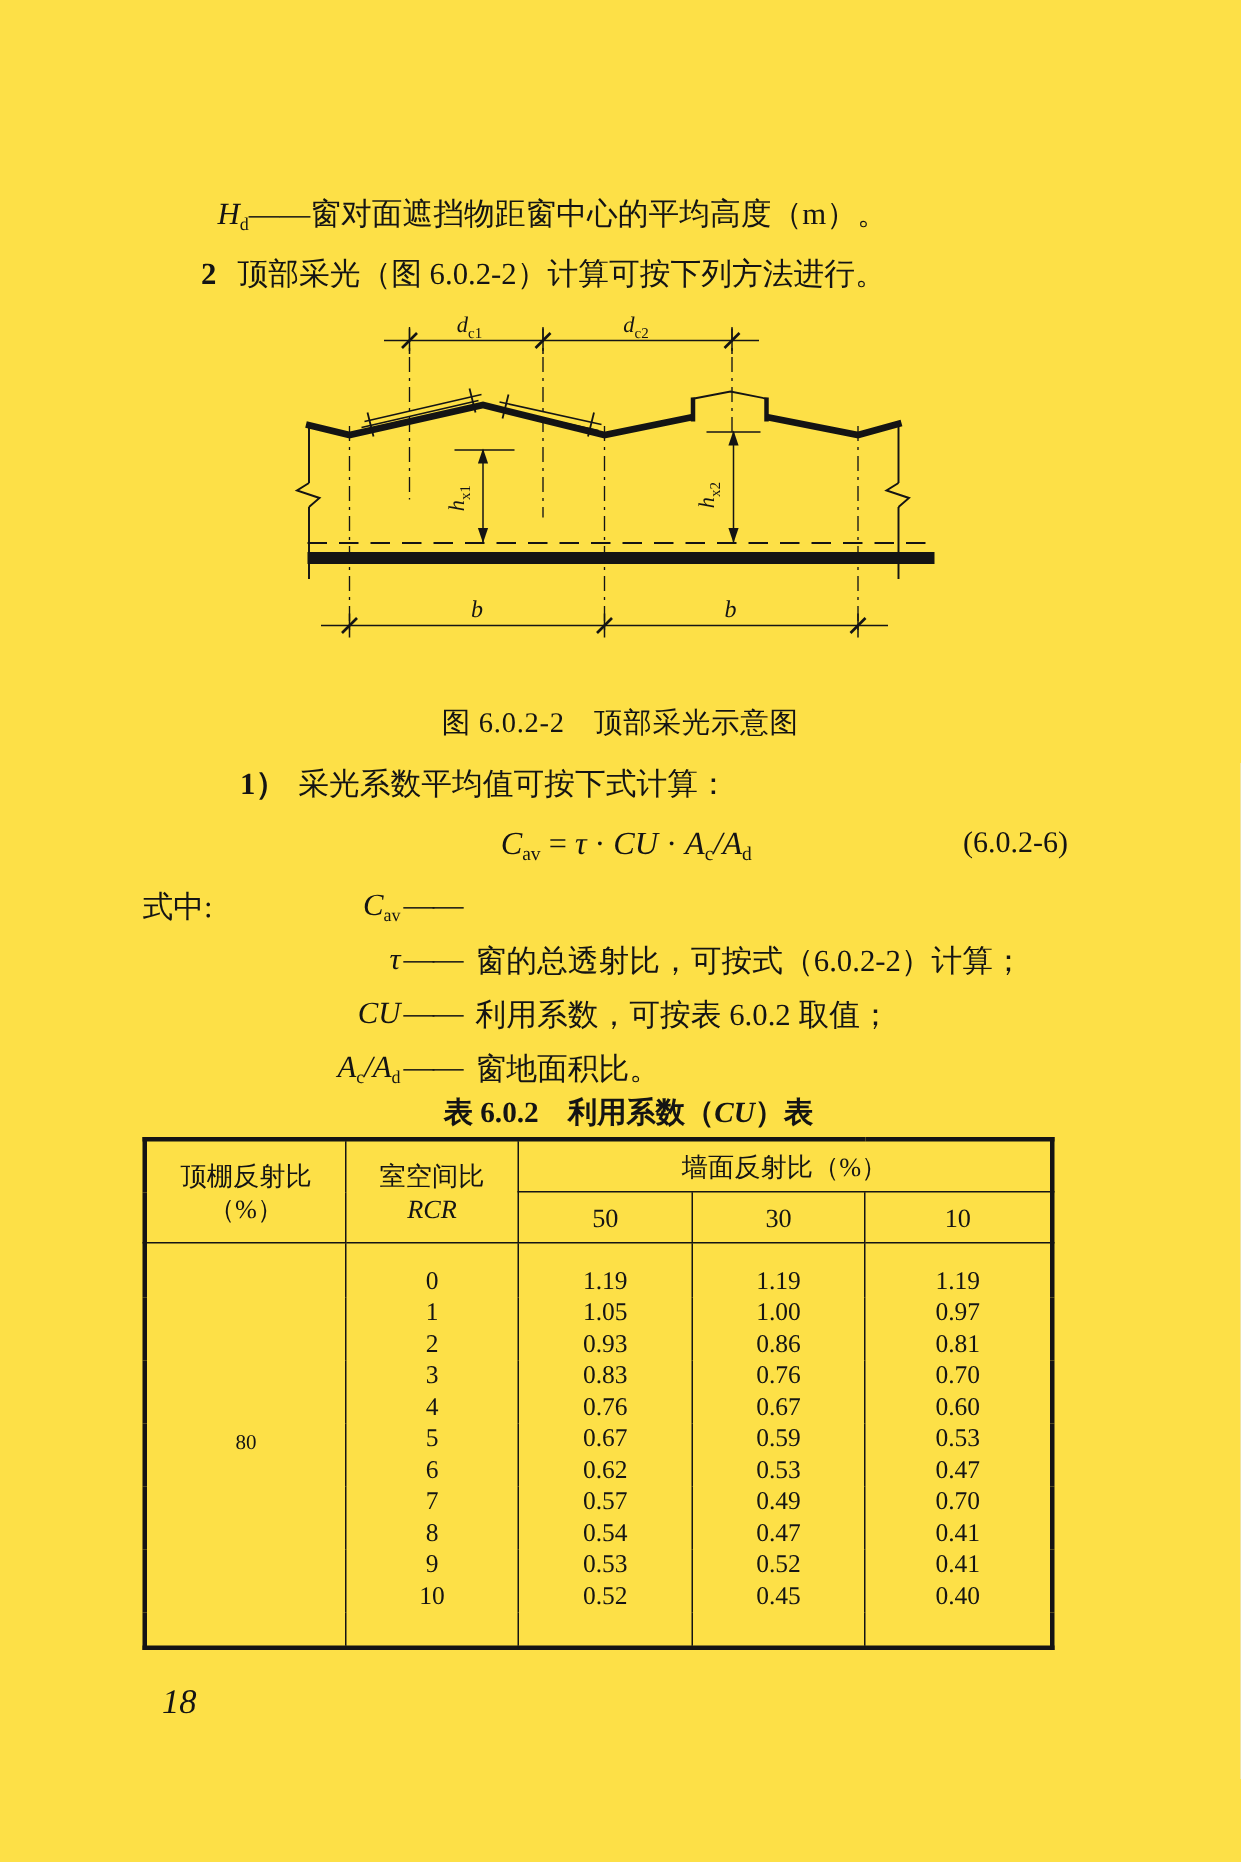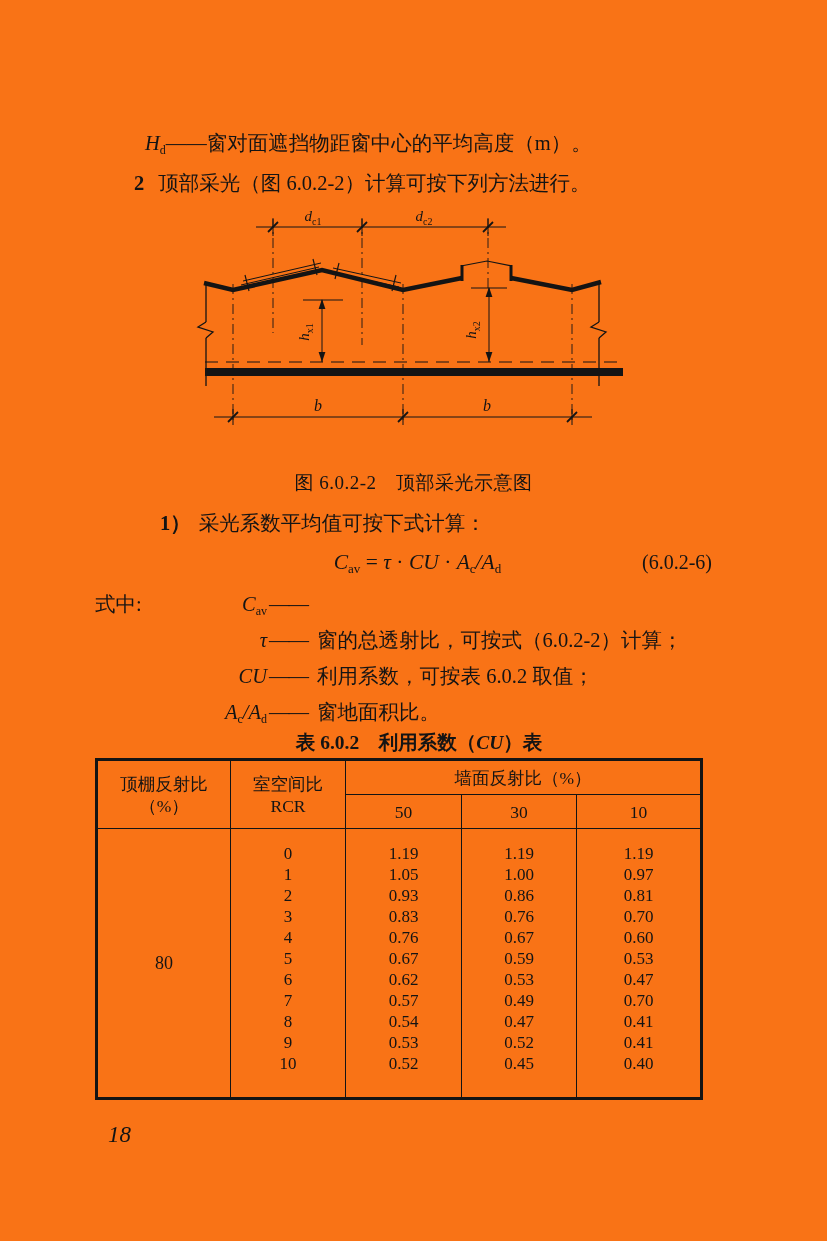--- a/index.html
+++ b/index.html
@@ -1,20 +1,20 @@
 <!DOCTYPE html>
 <html><head>
 <meta charset="utf-8">
 <style>
   html,body{margin:0;padding:0;background:#e8e8e8;}
   .page{
     position:relative;
     width:827px;height:1241px;
     margin:0 auto;
-    background:#f97316;
+    background:#fde047;
     color:#141414;
     font-family:"Liberation Serif","DejaVu Serif",serif;
     overflow:hidden;
   }
   .content{position:absolute;left:0;top:0;width:827px;}
 
   
   .tline{font-size:20.5px;line-height:26px;height:26px;white-space:nowrap;}
   .hd-line{margin:130px 97px 0 145px;}
   .item2-line{margin:14px 97px 0 134px;}
@@ -44,21 +44,21 @@
   .def-desc{font-size:20.5px;white-space:nowrap;padding-left:4px;}
 
   
   .table-title{margin-top:1px;height:24px;line-height:24px;text-align:center;font-size:19.5px;font-weight:bold;margin-left:11px;}
   .table-title .ti{font-style:italic;}
   table.cu{border-collapse:collapse;margin:3px 0 0 95px;table-layout:fixed;width:608px;}
   table.cu td{padding:0;text-align:center;vertical-align:middle;}
   table.cu{border:3px solid #141414;}
   .hrow td{border:1.4px solid #141414;font-size:17.5px;line-height:22px;}
   .hrow td .h2line{font-size:17.5px;}
-  .ital{}
+  .ital{font-style:italic;}
   tbody.bd td{border-left:1.4px solid #141414;border-right:1.4px solid #141414;border-top:0;border-bottom:0;font-size:17px;}
   tbody.bd tr{height:21px;}
   tbody.bd tr.sp-top{height:15px;}
   tbody.bd tr.sp-bot{height:24px;}
   .num{font-family:"Liberation Serif","DejaVu Serif",serif;}
 
   
   .page-num{margin:22px 0 0 108px;font-size:23px;font-style:italic;}
 
   svg text{font-family:"Liberation Serif","DejaVu Serif",serif;fill:#141414;}
@@ -217,21 +217,21 @@
         <td colspan="3" style="height:33px">墙面反射比（%）</td>
       </tr>
       <tr class="hrow">
         <td style="height:33px">50</td>
         <td>30</td>
         <td>10</td>
       </tr>
     </tbody>
     <tbody class="bd">
       <tr class="sp-top">
-        <td rowspan="13" class="num" style="font-size:18px">80</td>
+        <td rowspan="13" class="num" style="font-size:14px">80</td>
         <td></td>
             <td></td>
             <td></td>
             <td></td>
       </tr>
       <tr>
             <td class="num">0</td>
             <td class="num">1.19</td>
             <td class="num">1.19</td>
             <td class="num">1.19</td>

